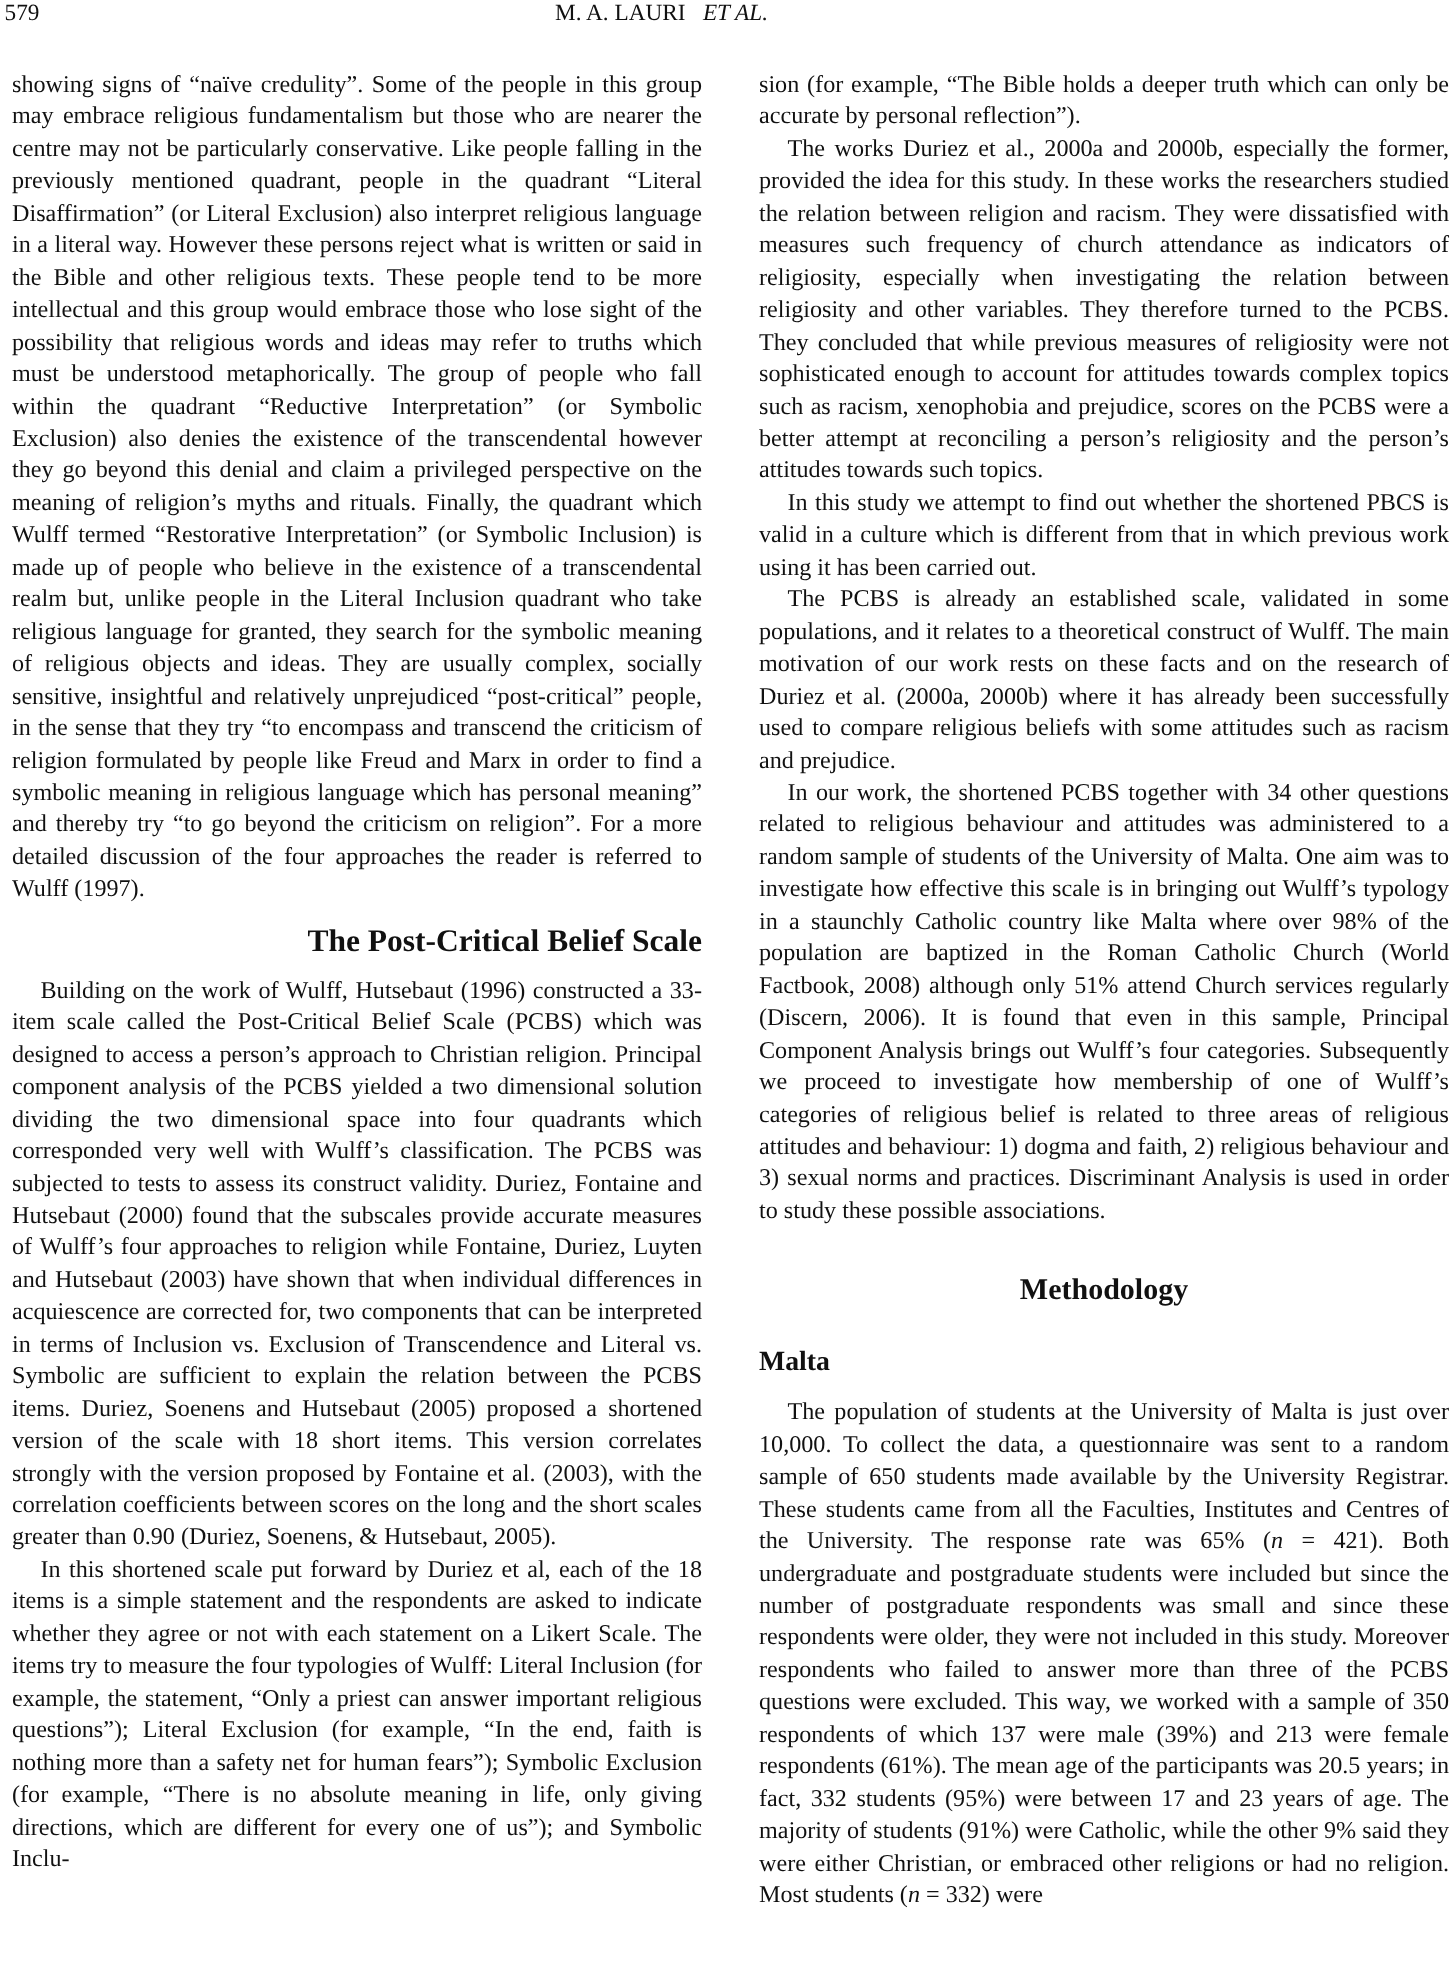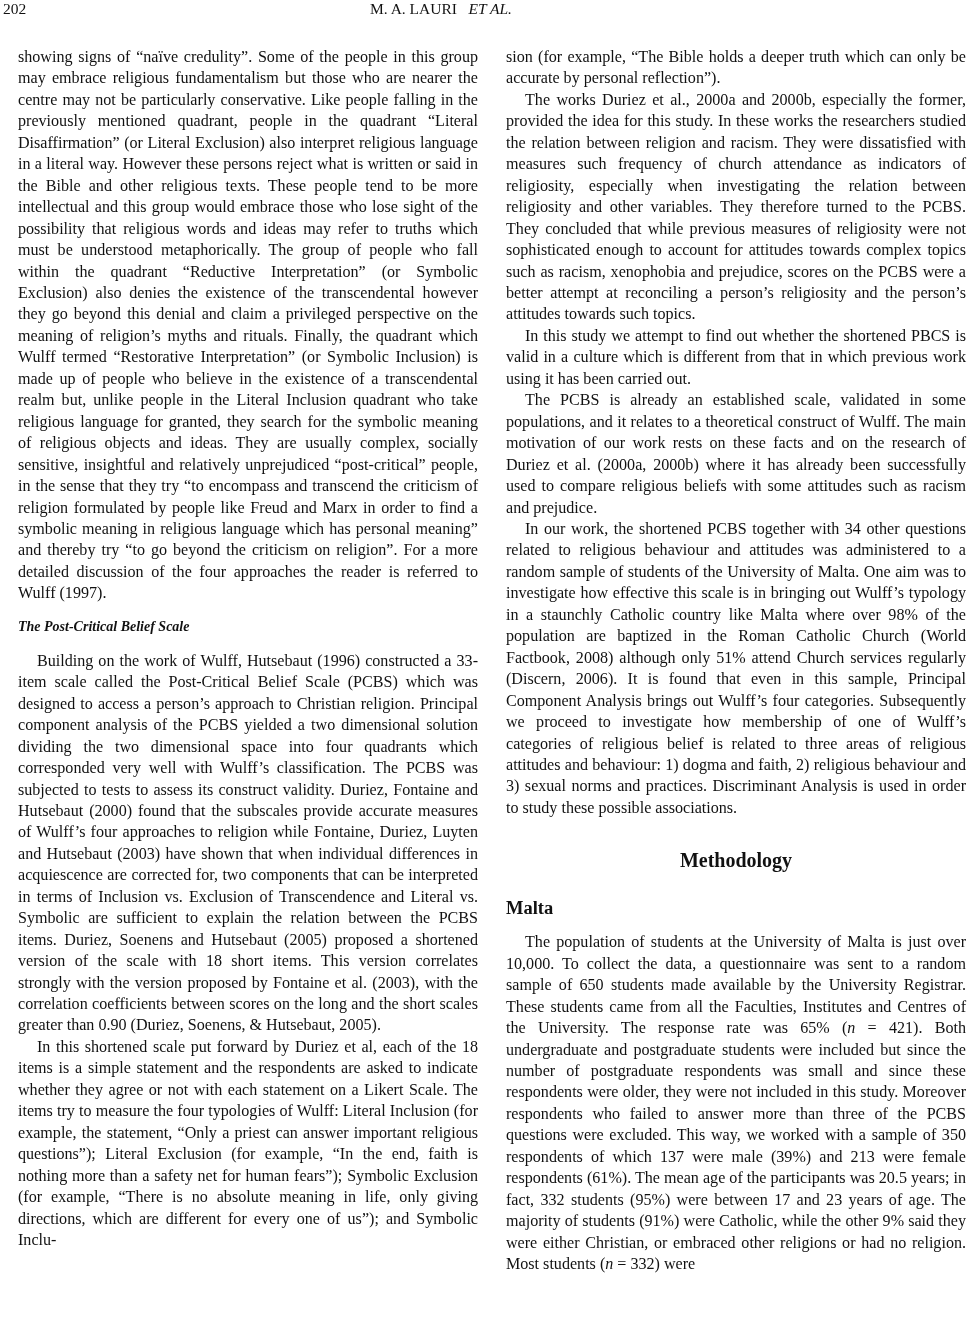--- a/index.html
+++ b/index.html
@@ -13,43 +13,43 @@
     font-size: 15.5px;
   }
   .page-number { position: absolute; left: 3px; top: 0px; }
   .running-head { position: absolute; left: 0; width: 882px; top: 0px; text-align: center; }
   .running-head .it { font-style: italic; }
   .col {
     position: absolute; top: 46px;
     font-size: 16.1px; line-height: 21.45px;
     text-align: justify; hyphens: none;
   }
-  .col-left { left: 18px; width: 460px; }
+  .col-left { left: 8px; width: 460px; }
   .col-right { left: 506px; width: 460px; }
   p { margin: 0; }
   p.indent { text-indent: 19px; }
   .section-h {
-    font-weight: bold; font-size: 14px; line-height: 24px;
-    margin: 11px 0 11px 0; text-align: left; font-style: italic;
+    font-weight: bold; font-size: 21px; line-height: 24px;
+    margin: 11px 0 11px 0; text-align: right;
   }
   .major-h {
     font-weight: bold; font-size: 20px; line-height: 26px;
     text-align: center; margin: 29px 0 0 0;
   }
   .sub-h {
     font-weight: bold; font-size: 18.5px; line-height: 24px;
     margin: 23px 0 11px 0; text-align: left;
   }
   i { font-style: italic; }
 </style>
 </head>
 <body>
 
 <div class="header">
-  <span class="page-number">202</span>
+  <span class="page-number">579</span>
   <div class="running-head">
     <span>M. A. LAURI</span>&nbsp;&nbsp;&nbsp;<span class="it">ET   AL.</span>
   </div>
 </div>
 
 <div class="col col-left">
   <p>showing signs of “naïve credulity”. Some of the people in this group may embrace religious fundamentalism but those who are nearer the centre may not be particularly conservative. Like people falling in the previously mentioned quadrant, people in the quadrant “Literal Disaffirmation” (or Literal Exclusion) also interpret religious language in a literal way. However these persons reject what is written or said in the Bible and other religious texts. These people tend to be more intellectual and this group would embrace those who lose sight of the possibility that religious words and ideas may refer to truths which must be understood metaphorically. The group of people who fall within the quadrant “Reductive Interpretation” (or Symbolic Exclusion) also denies the existence of the transcendental however they go beyond this denial and claim a privileged perspective on the meaning of religion’s myths and rituals. Finally, the quadrant which Wulff termed “Restorative Interpretation” (or Symbolic Inclusion) is made up of people who believe in the existence of a transcendental realm but, unlike people in the Literal Inclusion quadrant who take religious language for granted, they search for the symbolic meaning of religious objects and ideas. They are usually complex, socially sensitive, insightful and relatively unprejudiced “post-critical” people, in the sense that they try “to encompass and transcend the criticism of religion formulated by people like Freud and Marx in order to find a symbolic meaning in religious language which has personal meaning” and thereby try “to go beyond the criticism on religion”. For a more detailed discussion of the four approaches the reader is referred to Wulff (1997).</p>
   <div class="section-h">The Post-Critical Belief Scale</div>
   <p class="indent">Building on the work of Wulff, Hutsebaut (1996) constructed a 33-item scale called the Post-Critical Belief Scale (PCBS) which was designed to access a person’s approach to Christian religion. Principal component analysis of the PCBS yielded a two dimensional solution dividing the two dimensional space into four quadrants which corresponded very well with Wulff’s classification. The PCBS was subjected to tests to assess its construct validity. Duriez, Fontaine and Hutsebaut (2000) found that the subscales provide accurate measures of Wulff’s four approaches to religion while Fontaine, Duriez, Luyten and Hutsebaut (2003) have shown that when individual differences in acquiescence are corrected for, two components that can be interpreted in terms of Inclusion vs. Exclusion of Transcendence and Literal vs. Symbolic are sufficient to explain the relation between the PCBS items. Duriez, Soenens and Hutsebaut (2005) proposed a shortened version of the scale with 18 short items. This version correlates strongly with the version proposed by Fontaine et al. (2003), with the correlation coefficients between scores on the long and the short scales greater than 0.90 (Duriez, Soenens, &amp; Hutsebaut, 2005).</p>
   <p class="indent">In this shortened scale put forward by Duriez et al, each of the 18 items is a simple statement and the respondents are asked to indicate whether they agree or not with each statement on a Likert Scale. The items try to measure the four typologies of Wulff: Literal Inclusion (for example, the statement, “Only a priest can answer important religious questions”); Literal Exclusion (for example, “In the end, faith is nothing more than a safety net for human fears”); Symbolic Exclusion (for example, “There is no absolute meaning in life, only giving directions, which are different for every one of us”); and Symbolic Inclu-</p>

